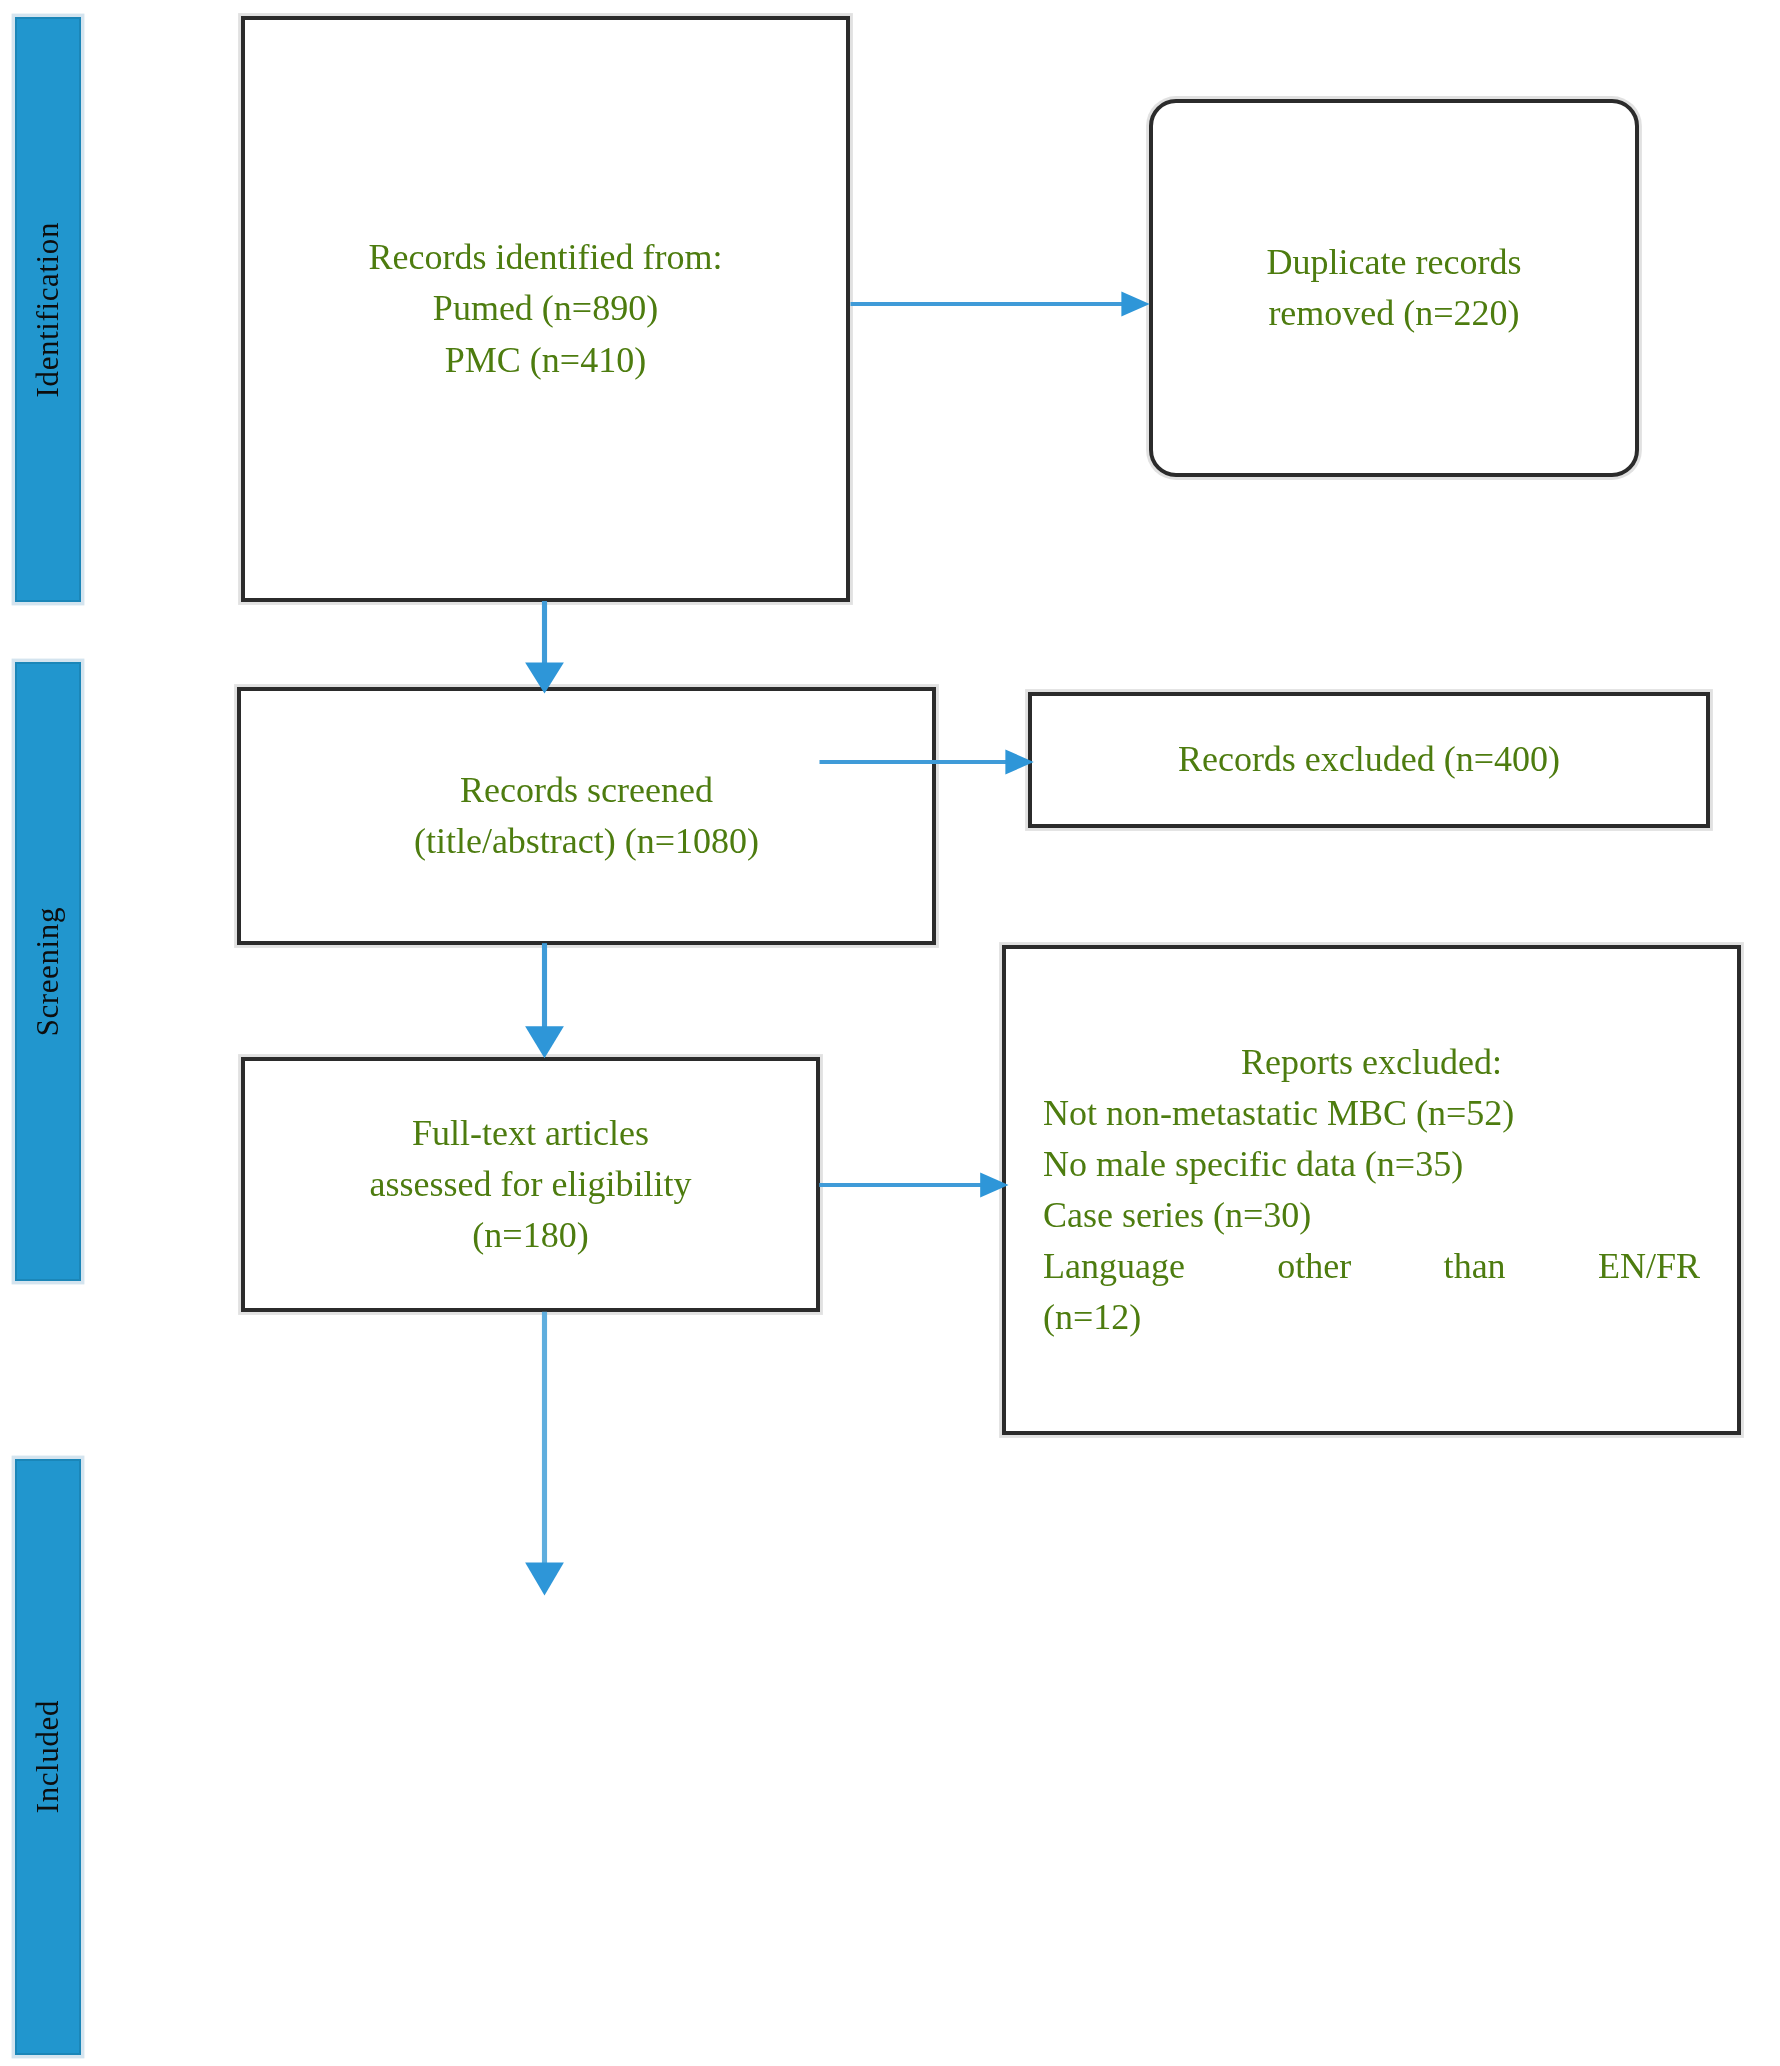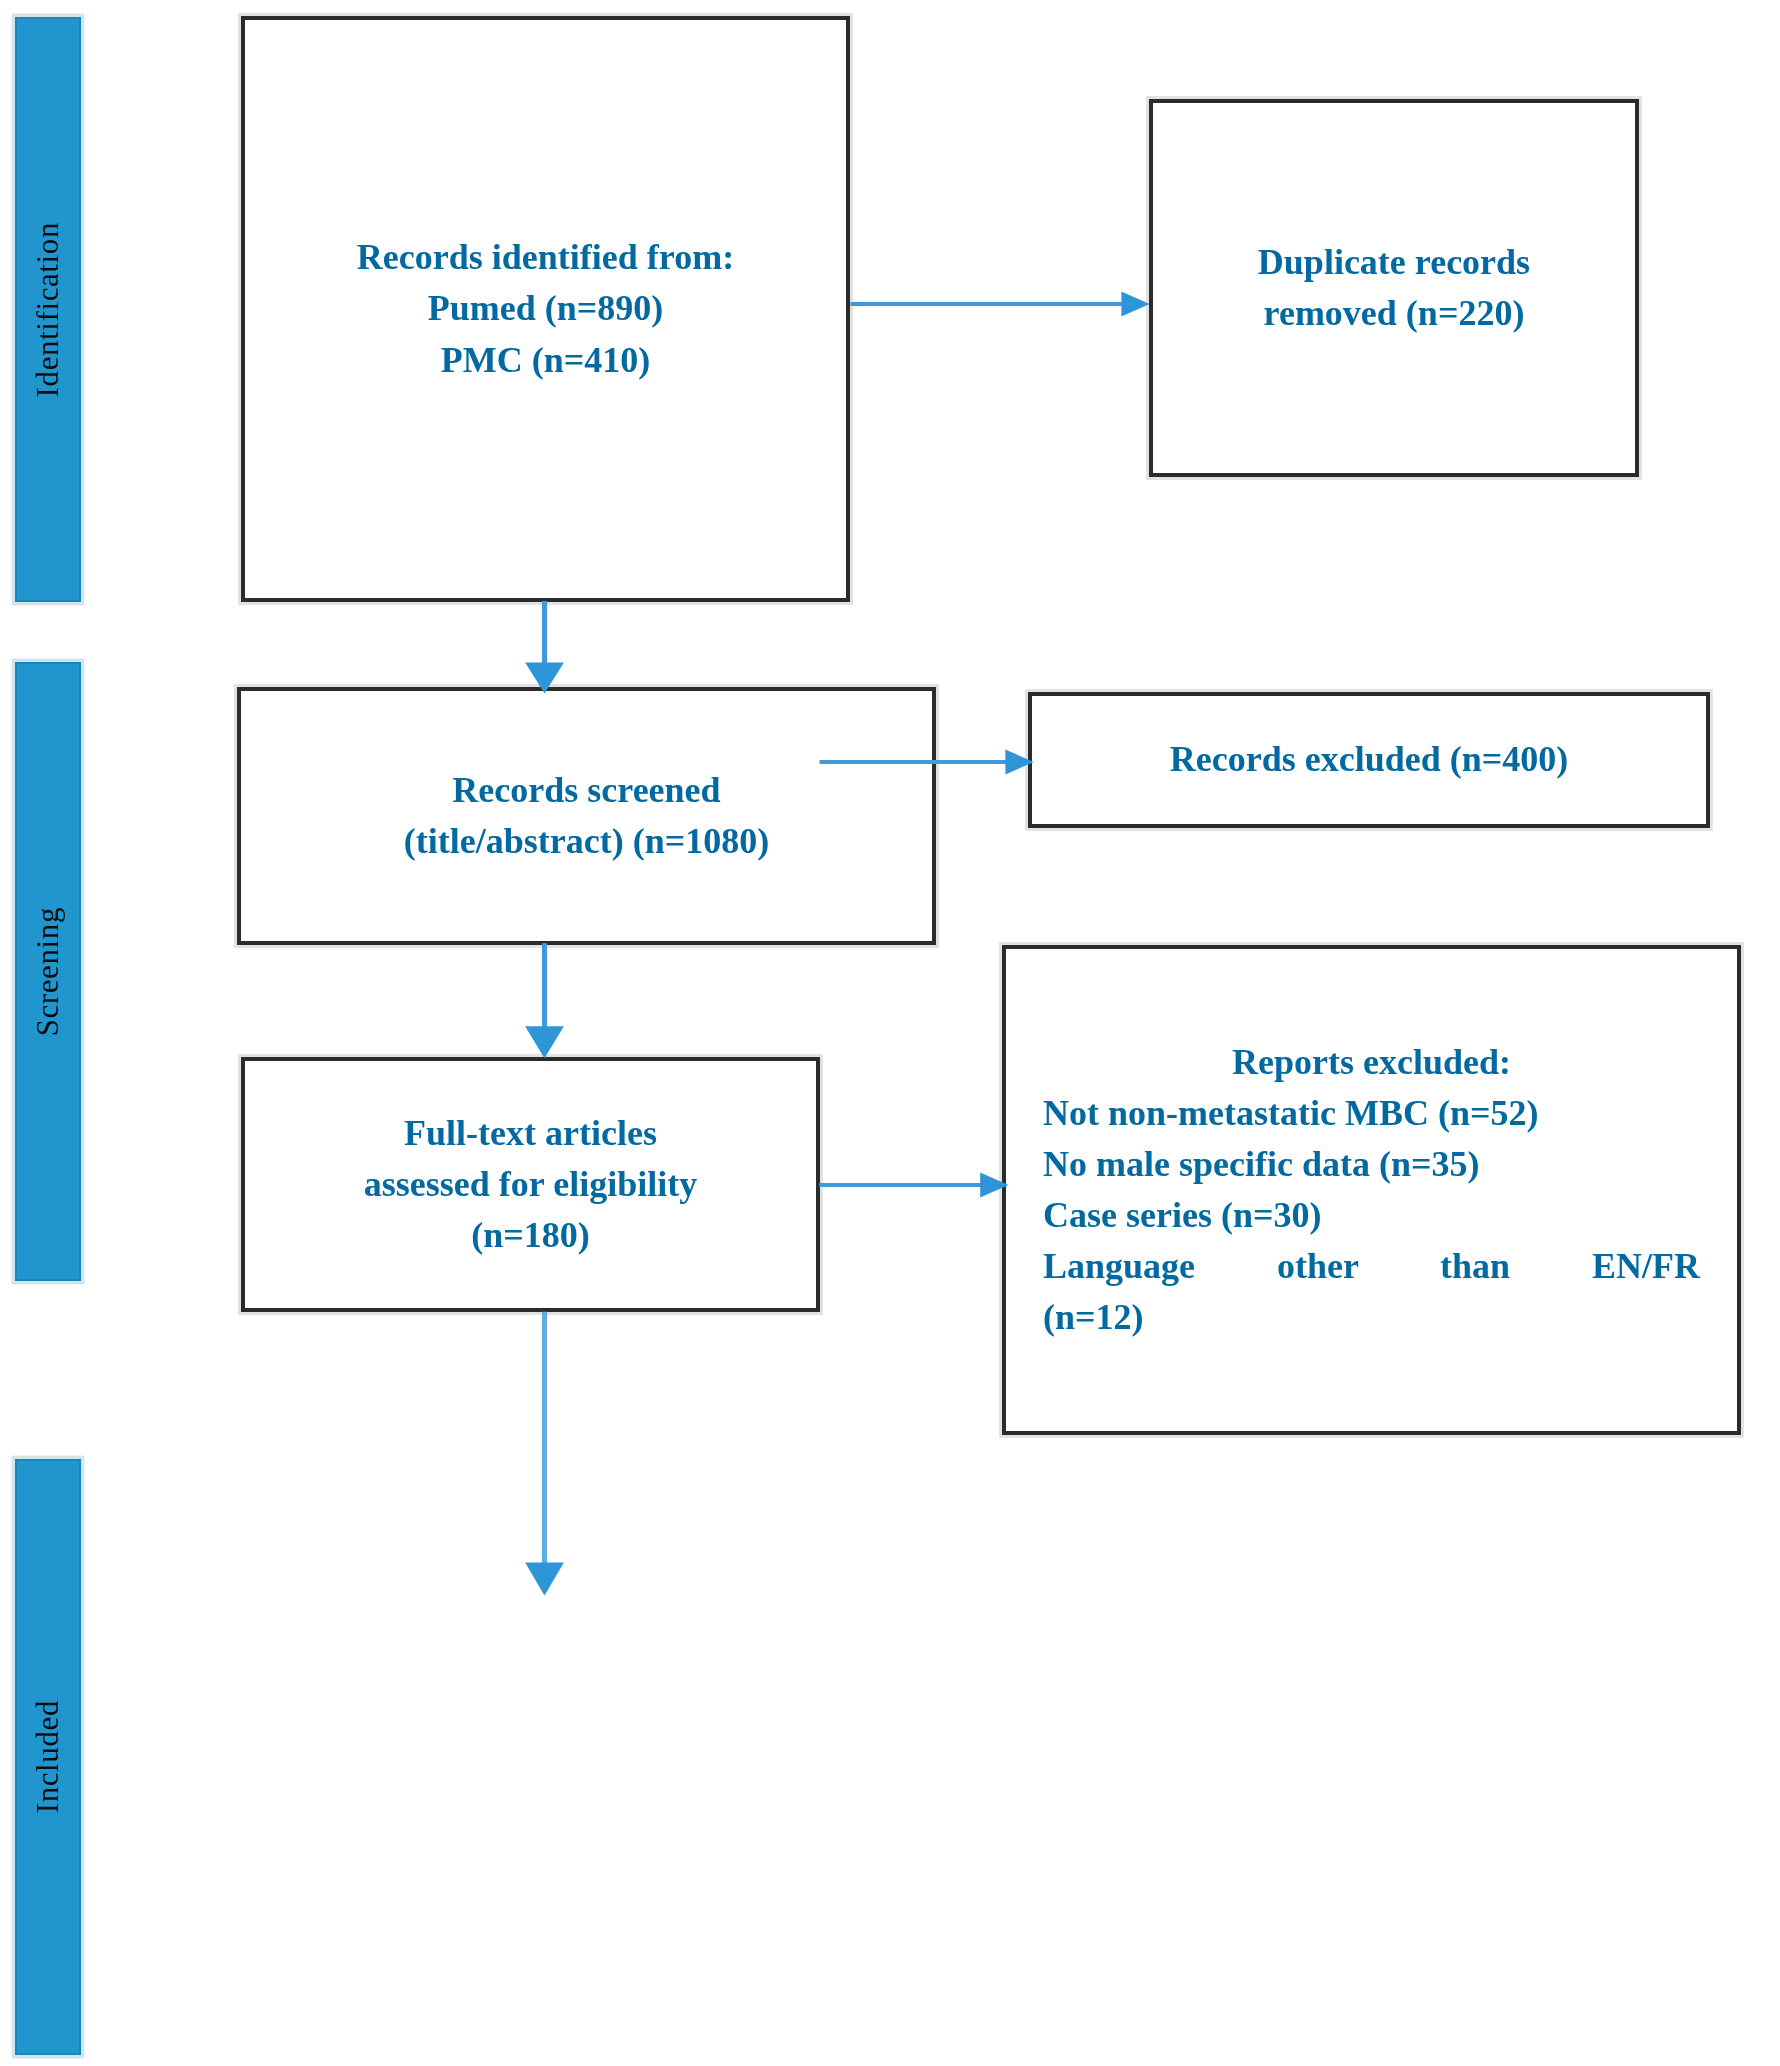--- a/index.html
+++ b/index.html
@@ -44,25 +44,24 @@
     border: 4px solid #2b2b2b;
     box-sizing: border-box;
     box-shadow: 0 0 0 2.9px rgba(200,200,200,0.55);
     display: flex;
     align-items: center;
     justify-content: center;
   }
   .box-text {
     font-size: 36px;
     line-height: 1.42;
-    color: #0369a1;
+    color: #4d7c0f;
     text-align: center;
     padding: 0 15px;
     font-family: "Liberation Serif", "DejaVu Serif", serif;
-    font-weight: bold;
   }
   .box-text.left {
     text-align: left;
     width: 100%;
     padding: 0 37px;
   }
   .box-text .hdr {
     display: block;
     text-align: center;
   }
@@ -103,21 +102,21 @@
   </div>
 
   <div class="flow-box" style="left:241px; top:16px; width:609px; height:586px;">
     <div class="box-text">
       <span class="hdr">Records identified from:</span>
       <span class="hdr">Pumed (n=890)</span>
       <span class="hdr">PMC (n=410)</span>
     </div>
   </div>
 
-  <div class="flow-box" style="left:1149px; top:99px; width:490px; height:378px;">
+  <div class="flow-box" style="left:1149px; top:99px; width:490px; height:378px;border-radius:27px;">
     <div class="box-text">
       <span class="hdr">Duplicate records</span>
       <span class="hdr">removed (n=220)</span>
     </div>
   </div>
 
   <div class="flow-box" style="left:237px; top:687px; width:699px; height:258px;">
     <div class="box-text">
       <span class="hdr">Records screened</span>
       <span class="hdr">(title/abstract) (n=1080)</span>

